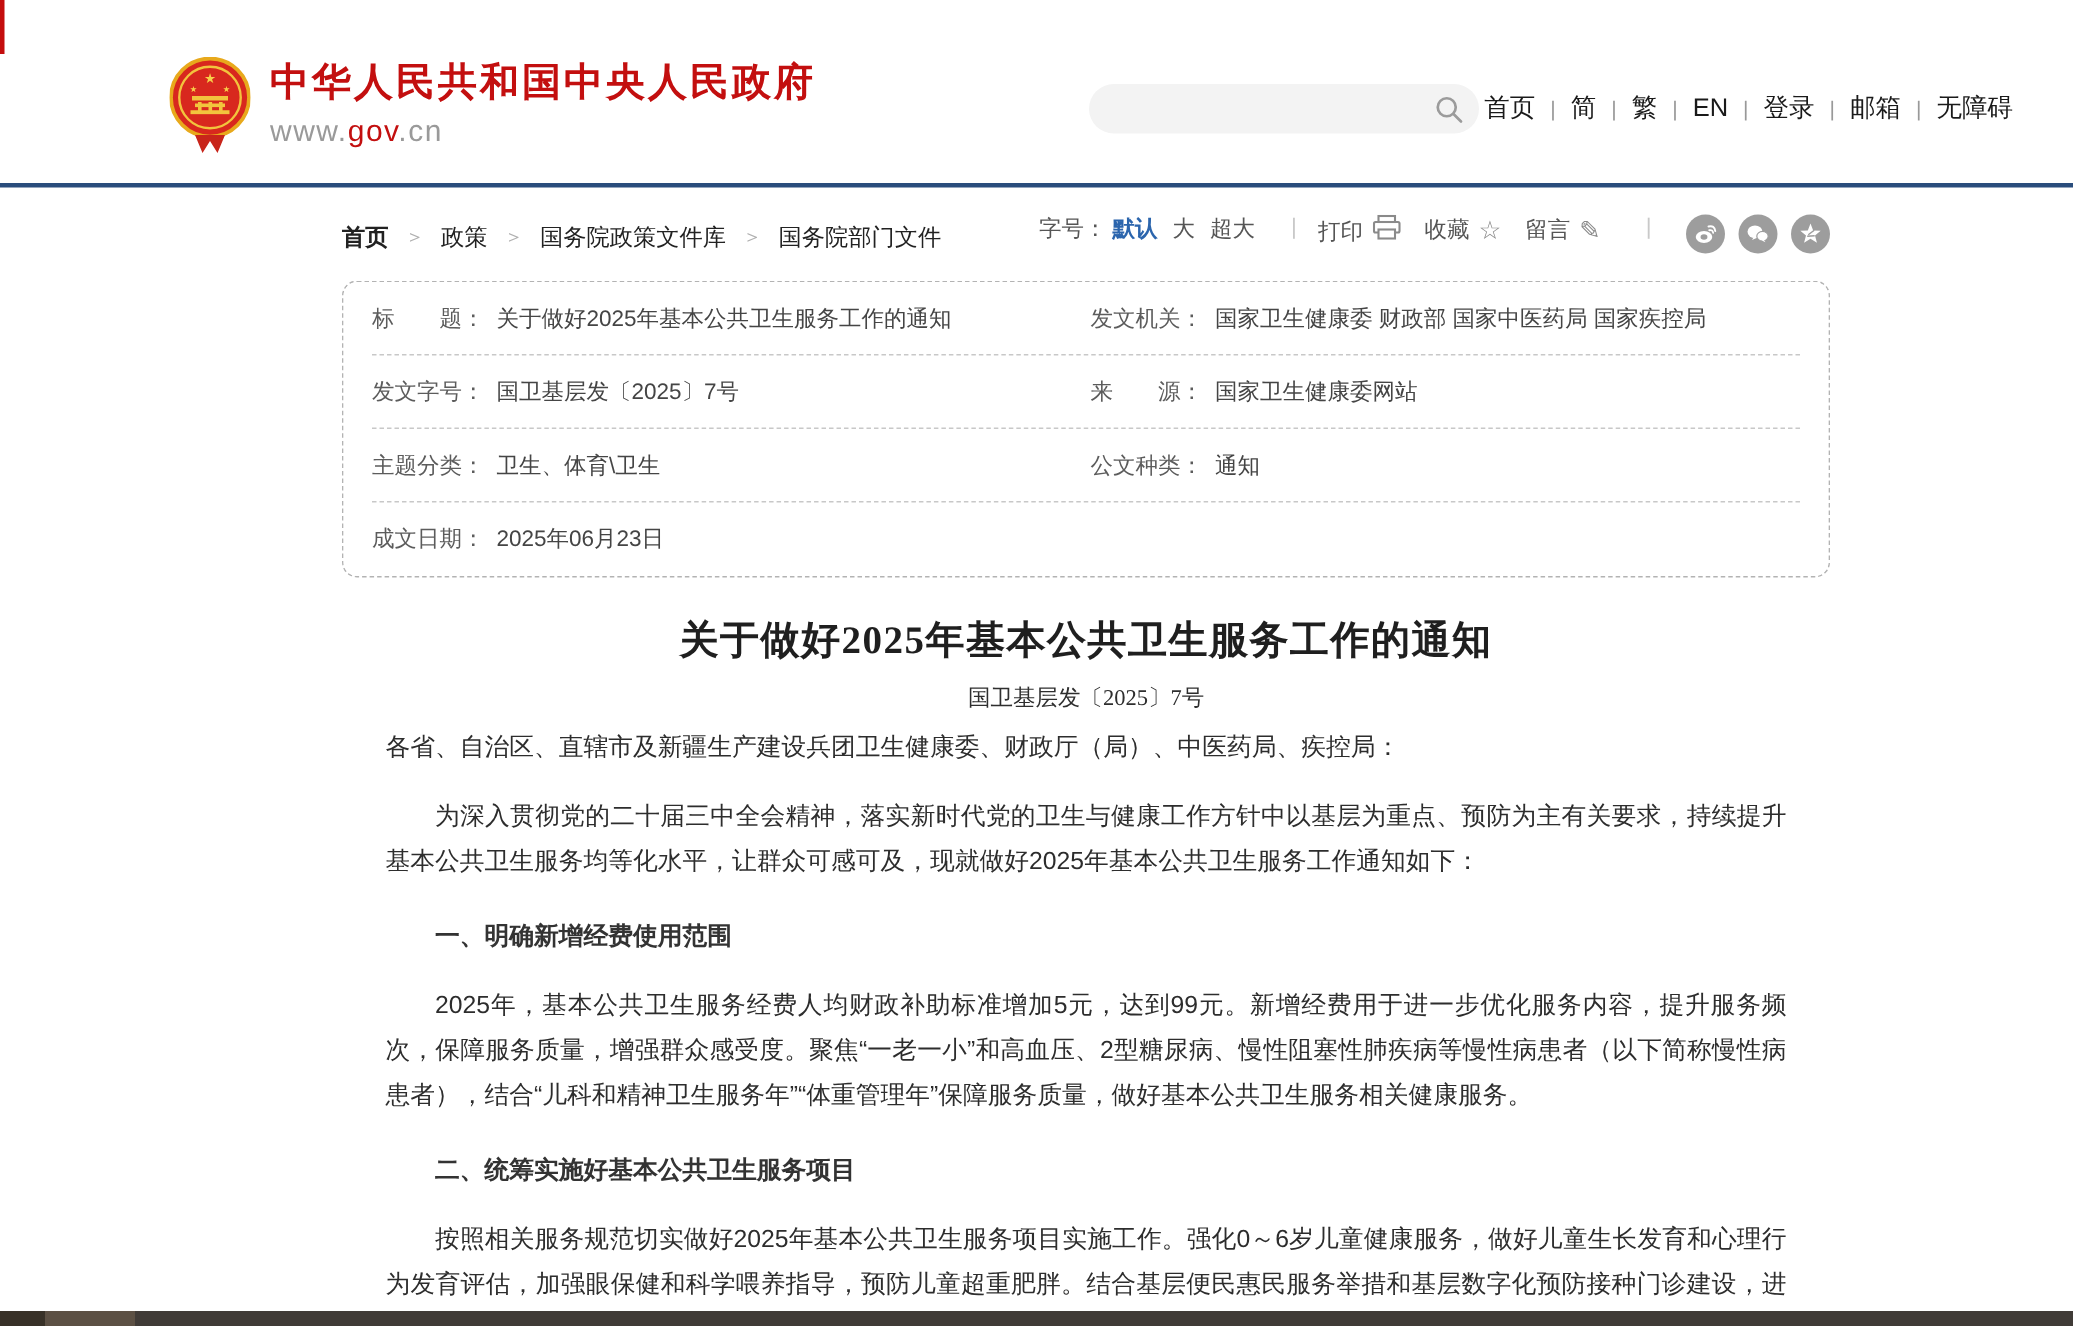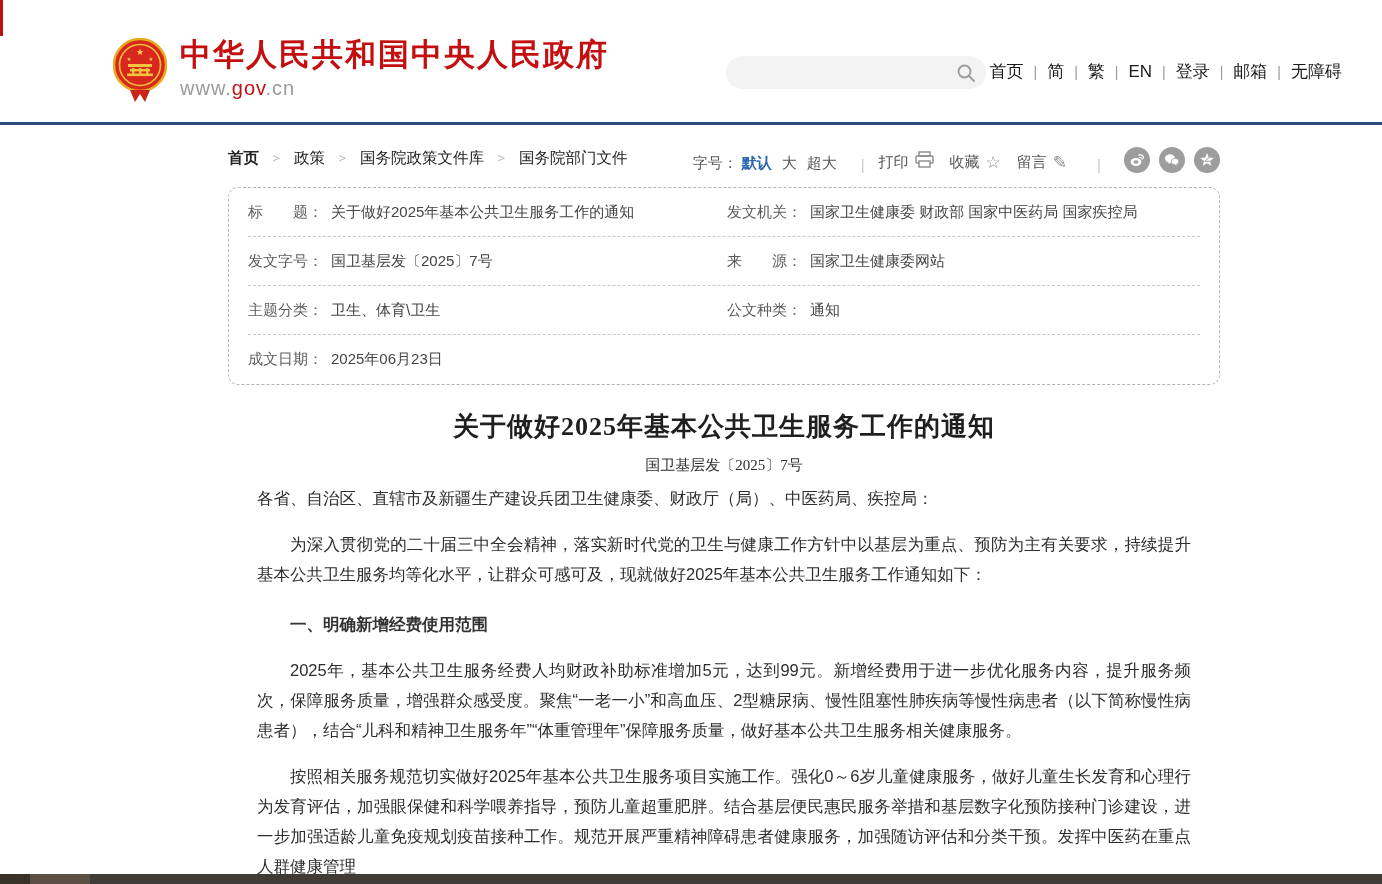--- a/index.html
+++ b/index.html
@@ -5,21 +5,21 @@
   * { margin:0; padding:0; box-sizing:border-box; }
   html,body { width:1382px; height:884px; background:#ffffff; overflow:hidden;
     font-family:"Liberation Sans","DejaVu Sans",sans-serif; }
 
   
   .site-header { position:relative; height:125px; background:#fff;
     border-bottom:3px solid #2a4d7c; }
   .red-tick { position:absolute; left:0; top:0; width:3px; height:36px; background:#c40d0d; }
   .logo-wrap { position:absolute; left:113px; top:38px; display:flex; align-items:flex-start; }
   .emblem { width:54px; height:66px; margin-right:13px; }
-  .logo-text .site-title { font-size:31px; font-weight:bold; color:#c30f0f;
+  .logo-text .site-title { font-size:26px; font-weight:bold; color:#c30f0f;
     letter-spacing:2px; line-height:34px; font-family:"Liberation Serif","DejaVu Serif",serif; }
   .logo-text .site-url { font-size:20px; color:#9a9a9a; margin-top:5px; letter-spacing:1px; }
   .logo-text .site-url .mid { color:#c30f0f; }
 
   .search-box { position:absolute; left:726px; top:56px; width:260px; height:33px;
     background:#f3f3f3; border-radius:17px; display:flex; align-items:center; }
   .search-box input { flex:1; border:none; outline:none; background:transparent;
     padding:0 10px 0 18px; font-size:14px; color:#333; }
   .search-icon { width:30px; height:33px; display:flex; align-items:center; cursor:pointer; }
 
@@ -31,21 +31,21 @@
   
   .content { width:992px; margin-left:228px; position:relative; }
 
   .crumb-row { position:relative; height:30px; margin-top:18px; display:flex; align-items:center; }
   .breadcrumb { display:flex; align-items:center; font-size:15.5px; color:#222; }
   .breadcrumb .crumb { cursor:pointer; }
   .breadcrumb .crumb.first { font-weight:bold; }
   .breadcrumb .crumb-sep { color:#b0b0b0; margin:0 11px; font-size:13px; }
 
   .doc-toolbar { position:absolute; right:0; top:0; height:30px; display:flex;
-    align-items:flex-end; font-size:15px; color:#555; }
+    align-items:flex-start; font-size:15px; color:#555; }
   .doc-toolbar .fs-label { color:#555; }
   .doc-toolbar .fs-default { color:#2b65ad; font-weight:bold; margin:0 10px 0 4px; cursor:pointer; }
   .doc-toolbar .fs-opt { color:#555; margin-right:10px; cursor:pointer; }
   .doc-toolbar .tb-sep { color:#c9c9c9; margin:0 14px; }
   .doc-toolbar .tb-btn { display:flex; align-items:center; color:#555; cursor:pointer; margin-right:16px;font-family:Liberation Serif, serif; }
   .doc-toolbar .tb-btn .glyph { margin-left:6px; color:#8a8a8a; font-size:17px; }
   .share-circle { width:26px; height:26px; border-radius:50%; background:#9d9d9d;
     display:flex; align-items:center; justify-content:center; margin-left:9px; cursor:pointer; }
 
   
@@ -234,20 +234,21 @@
   </div>
 
   <div class="article">
     <h1 class="article-title">关于做好2025年基本公共卫生服务工作的通知</h1>
     <div class="doc-number">国卫基层发〔2025〕7号</div>
 
     <p class="block salutation">各省、自治区、直辖市及新疆生产建设兵团卫生健康委、财政厅（局）、中医药局、疾控局：</p>
     <p class="block para">为深入贯彻党的二十届三中全会精神，落实新时代党的卫生与健康工作方针中以基层为重点、预防为主有关要求，持续提升基本公共卫生服务均等化水平，让群众可感可及，现就做好2025年基本公共卫生服务工作通知如下：</p>
     <p class="block heading">一、明确新增经费使用范围</p>
     <p class="block para">2025年，基本公共卫生服务经费人均财政补助标准增加5元，达到99元。新增经费用于进一步优化服务内容，提升服务频次，保障服务质量，增强群众感受度。聚焦“一老一小”和高血压、2型糖尿病、慢性阻塞性肺疾病等慢性病患者（以下简称慢性病患者），结合“儿科和精神卫生服务年”“体重管理年”保障服务质量，做好基本公共卫生服务相关健康服务。</p>
+    <p class="block heading">二、统筹实施好基本公共卫生服务项目</p>
     <p class="block para">按照相关服务规范切实做好2025年基本公共卫生服务项目实施工作。强化0～6岁儿童健康服务，做好儿童生长发育和心理行为发育评估，加强眼保健和科学喂养指导，预防儿童超重肥胖。结合基层便民惠民服务举措和基层数字化预防接种门诊建设，进一步加强适龄儿童免疫规划疫苗接种工作。规范开展严重精神障碍患者健康服务，加强随访评估和分类干预。发挥中医药在重点人群健康管理</p>
   </div>
 </div>
 
 <div class="bottom-bar">
   <div class="seg-a"></div>
   <div class="seg-b"></div>
 </div>
 
 </body></html>

